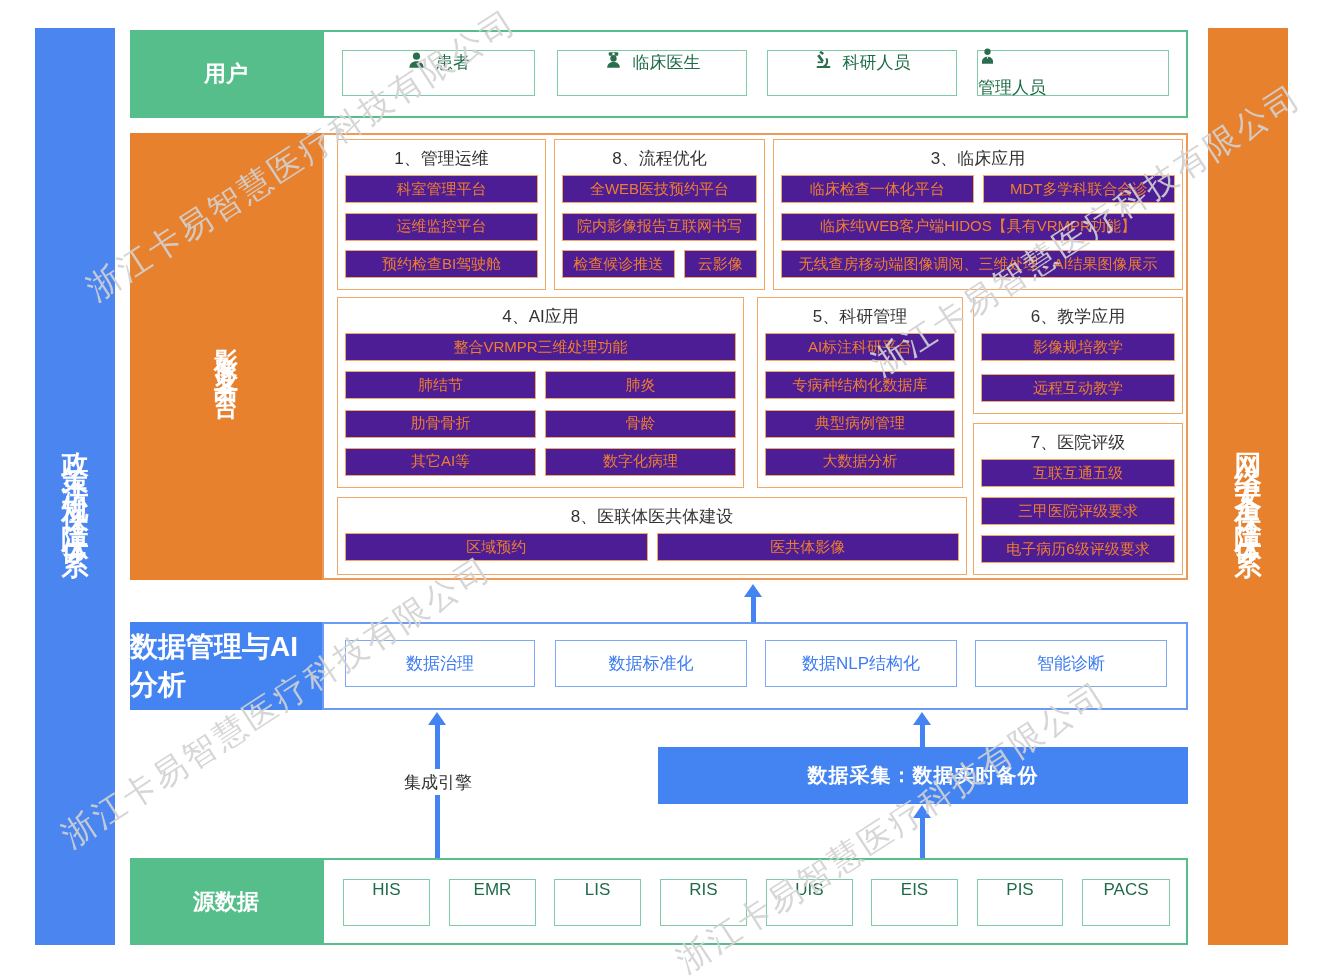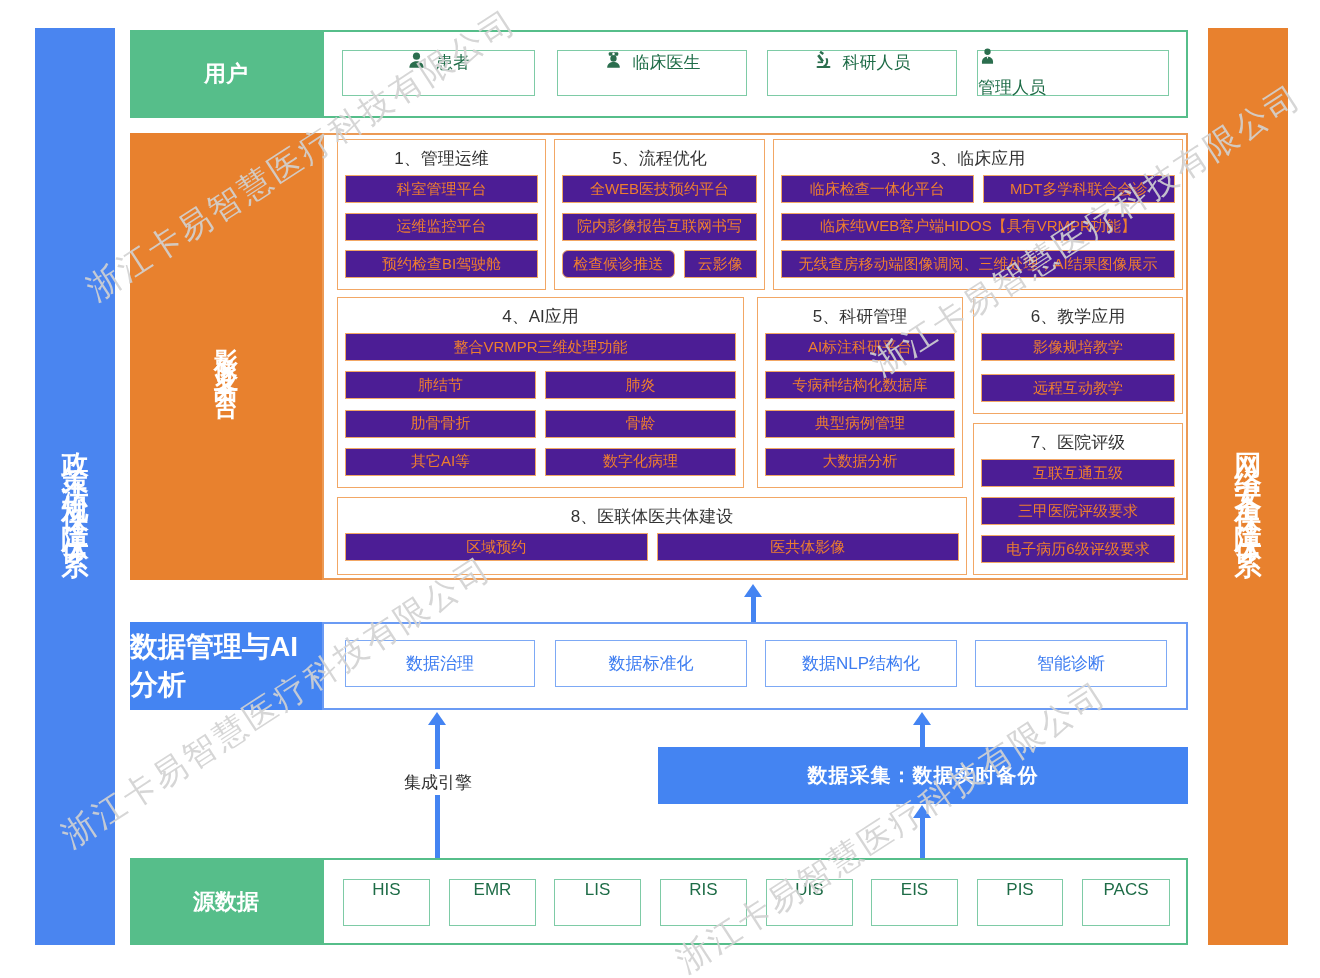--- a/index.html
+++ b/index.html
@@ -122,26 +122,26 @@
   <div class="section" style="left:337px;top:139px;width:209px;height:151px;">
     <div class="sec-title">1、管理运维</div>
     <div class="sec-items">
       <div class="oit">科室管理平台</div>
       <div class="oit">运维监控平台</div>
       <div class="oit">预约检查BI驾驶舱</div>
     </div>
   </div>
 
   <div class="section" style="left:554px;top:139px;width:211px;height:151px;">
-    <div class="sec-title">5、流程优化</div>
+    <div class="sec-title">8、流程优化</div>
     <div class="sec-items">
       <div class="oit">全WEB医技预约平台</div>
       <div class="oit">院内影像报告互联网书写</div>
       <div class="row">
-        <div class="oit" style="flex:1.55;border-radius:6px;">检查候诊推送</div>
+        <div class="oit" style="flex:1.55;">检查候诊推送</div>
         <div class="oit">云影像</div>
       </div>
     </div>
   </div>
 
   <div class="section" style="left:773px;top:139px;width:410px;height:151px;">
     <div class="sec-title">3、临床应用</div>
     <div class="sec-items">
       <div class="row">
         <div class="oit">临床检查一体化平台</div>

